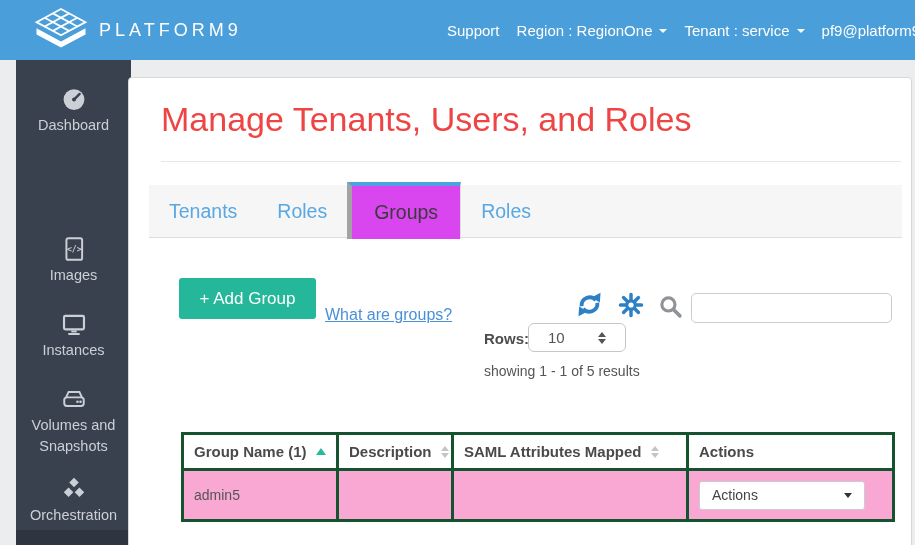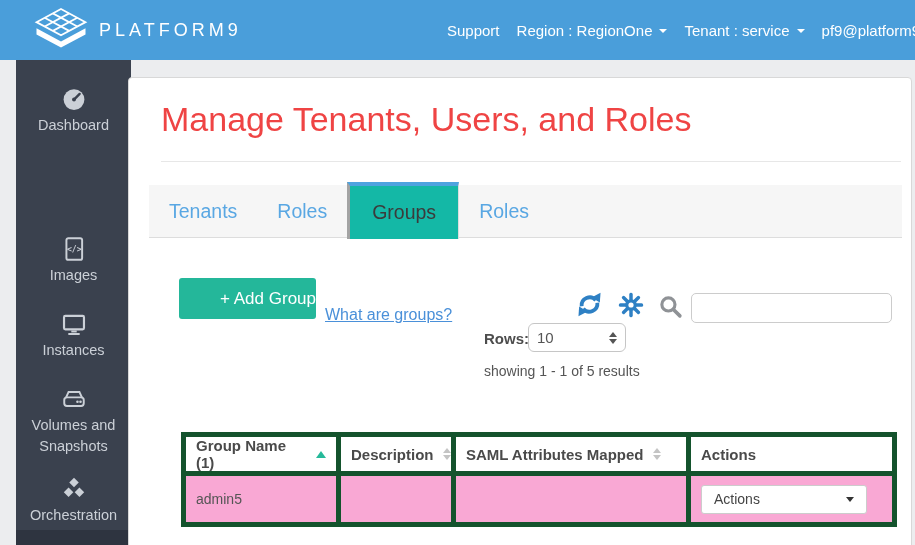--- a/index.html
+++ b/index.html
@@ -25,42 +25,42 @@
   .sidebar-bottom-strip { position:absolute; left:0; bottom:0; width:115px; height:15px; background:#2E3440; }
   
   .card { position:absolute; left:128px; top:77px; width:784px; height:600px; background:#fff; border:1px solid #D8D8D8; border-radius:4px; }
   .page-title { position:absolute; left:32px; top:22px; font-size:34px; font-weight:300; color:#ef4444; white-space:nowrap; }
   .title-rule { position:absolute; left:32px; right:10px; top:83px; border-top:1px solid #E7E7E7; }
   
   .tabs { position:absolute; left:20px; top:107px; width:753px; height:53px; background:#F6F6F6; border-bottom:1px solid #DDD; display:flex; align-items:flex-start; }
   .tab { font-size:19.5px; color:#59A7E3; line-height:52px; padding:0 20px; cursor:pointer; white-space:nowrap; }
   .tab.active {
     margin-top:-3px; margin-bottom:-1px; height:57px; line-height:53px;
-    background:#14b8a6; color:#3B3B3B; padding:0 22px;
-    border-top:4px solid #4EA3DF; border-left:3px solid #a3a3a3; border-right:1px solid #DDD;
+    background:#d946ef; color:#3B3B3B; padding:0 22px;
+    border-top:4px solid #4EA3DF; border-left:5px solid #a3a3a3; border-right:1px solid #DDD;
     position:relative; z-index:2;
   }
   
-  .btn-add { position:absolute; left:50px; top:200px; width:137px; height:41px; background:#24B79A; color:#fff; border:none; border-radius:3px; font-size:17px; font-family:inherit; cursor:pointer;text-align:right; }
+  .btn-add { position:absolute; left:50px; top:200px; width:137px; height:41px; background:#24B79A; color:#fff; border:none; border-radius:3px; font-size:17px; font-family:inherit; cursor:pointer; }
   .help-link { position:absolute; left:196px; top:228px; font-size:16px; color:#4A90D9; text-decoration:underline; cursor:pointer; }
   .icon-btn { position:absolute; cursor:pointer; }
   .icon-refresh { left:447px; top:213px; width:27px; height:27px; }
   .icon-gear { left:489px; top:214px; width:26px; height:26px; }
   .icon-search { left:529px; top:216px; width:25px; height:25px; }
   .search-input { position:absolute; left:562px; top:215px; width:201px; height:30px; border:1px solid #CCC; border-radius:5px; font-size:14px; font-family:inherit; padding:0 8px; color:#555; outline:none; }
   .rows-label { position:absolute; left:355px; top:252px; font-size:15px; font-weight:bold; color:#4D4D4D; }
-  .rows-select { position:absolute; left:399px; top:245px; width:98px; height:29px; border:1px solid #C6C6C6; border-radius:6px; background:#fff; display:flex; align-items:center; padding:0 8px; font-size:15px; color:#555; cursor:pointer; }
+  .rows-select { position:absolute; left:399px; top:245px; width:98px; height:29px; border:1px solid #C6C6C6; border-radius:6px; background:#fff; display:flex; align-items:center; padding:0 19px; font-size:15px; color:#555; cursor:pointer; }
   .rows-select .stack { margin-left:auto; }
   .stack { display:inline-flex; flex-direction:column; gap:2px; }
   .tri-up-s { width:0; height:0; border-left:4px solid transparent; border-right:4px solid transparent; border-bottom:5px solid #555; }
   .tri-dn-s { width:0; height:0; border-left:4px solid transparent; border-right:4px solid transparent; border-top:5px solid #555; }
   .showing-text { position:absolute; left:355px; top:285px; font-size:14px; color:#555; }
   
   .groups-table { position:absolute; left:52px; top:354px; width:711px; border-collapse:collapse; table-layout:fixed; }
-  .groups-table th, .groups-table td { border:5px solid #14532d; text-align:left; vertical-align:middle; }
+  .groups-table th, .groups-table td { border:3px solid #14532d; text-align:left; vertical-align:middle; }
   .groups-table th { height:36px; padding:0 10px; font-size:15px; color:#4A4A4A; background:#fff; cursor:pointer; }
   .groups-table td { height:51px; padding:0 10px; font-size:14px; color:#555; background:#f9a8d4; }
   .th-inner { display:flex; align-items:center; }
   .sort-stack { display:inline-flex; flex-direction:column; gap:2px; margin-left:9px; }
   .sort-up { width:0; height:0; border-left:4px solid transparent; border-right:4px solid transparent; border-bottom:5px solid #C4C4C4; }
   .sort-dn { width:0; height:0; border-left:4px solid transparent; border-right:4px solid transparent; border-top:5px solid #C4C4C4; }
   .sort-active-up { width:0; height:0; border-left:5px solid transparent; border-right:5px solid transparent; border-bottom:7px solid #26B99A; margin-left:9px; }
   .actions-btn { width:166px; height:29px; background:#fff; border:1px solid #CCC; border-radius:3px; display:flex; align-items:center; padding:0 12px; font-size:14px; color:#444; cursor:pointer; }
   .actions-btn .caret { margin-left:auto; width:0; height:0; border-left:4px solid transparent; border-right:4px solid transparent; border-top:5px solid #333; }
 </style>

